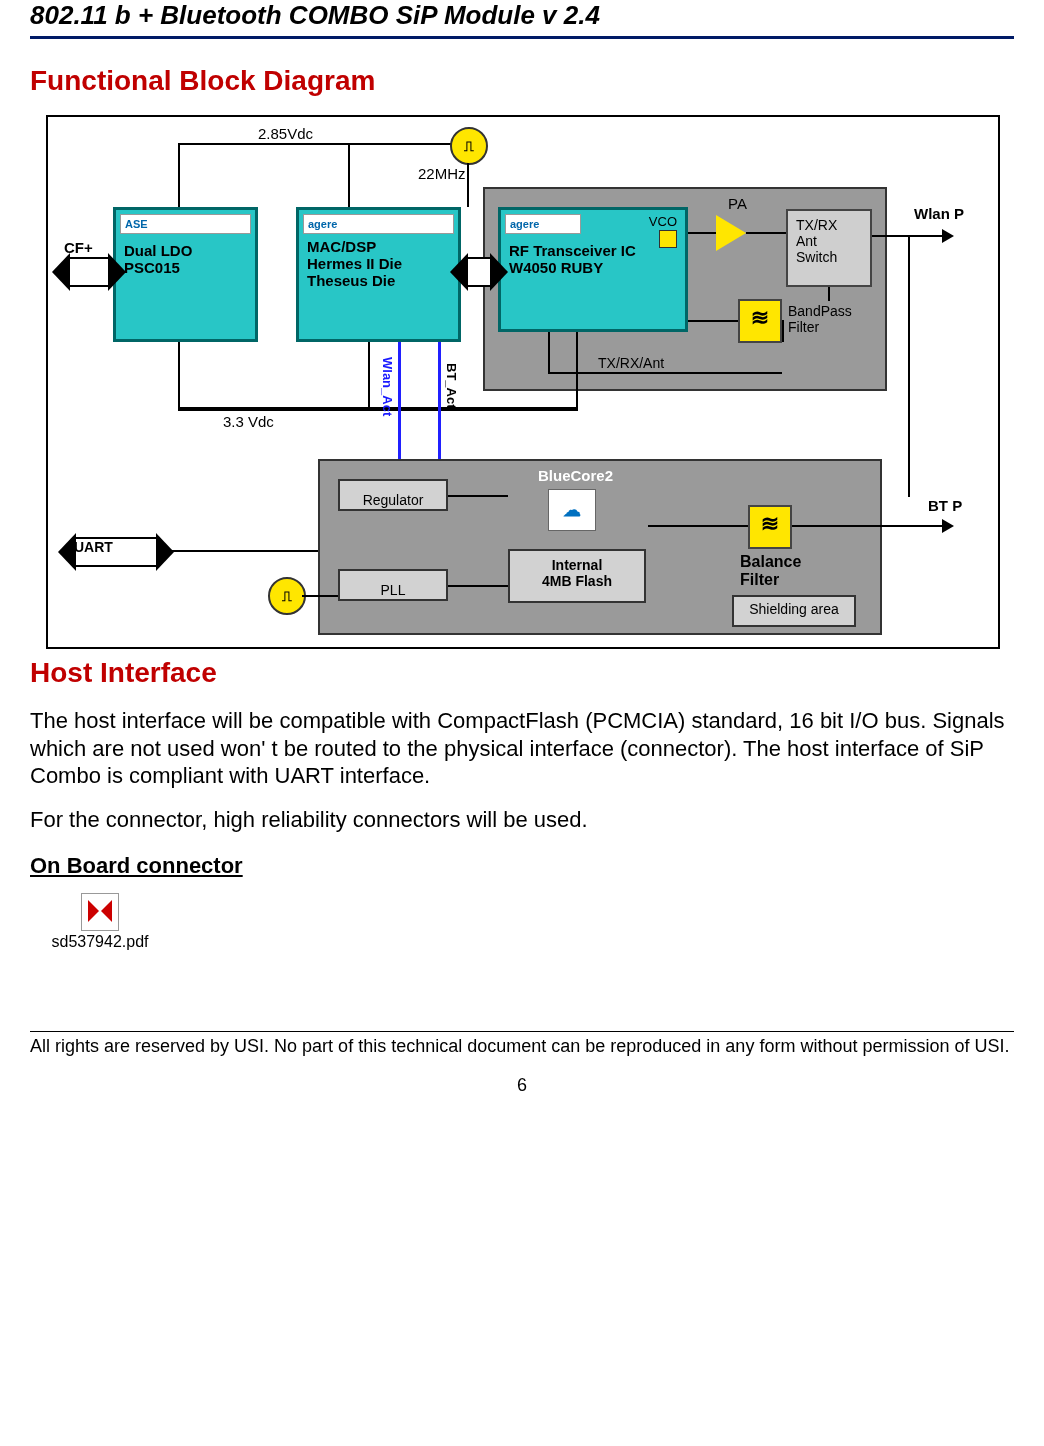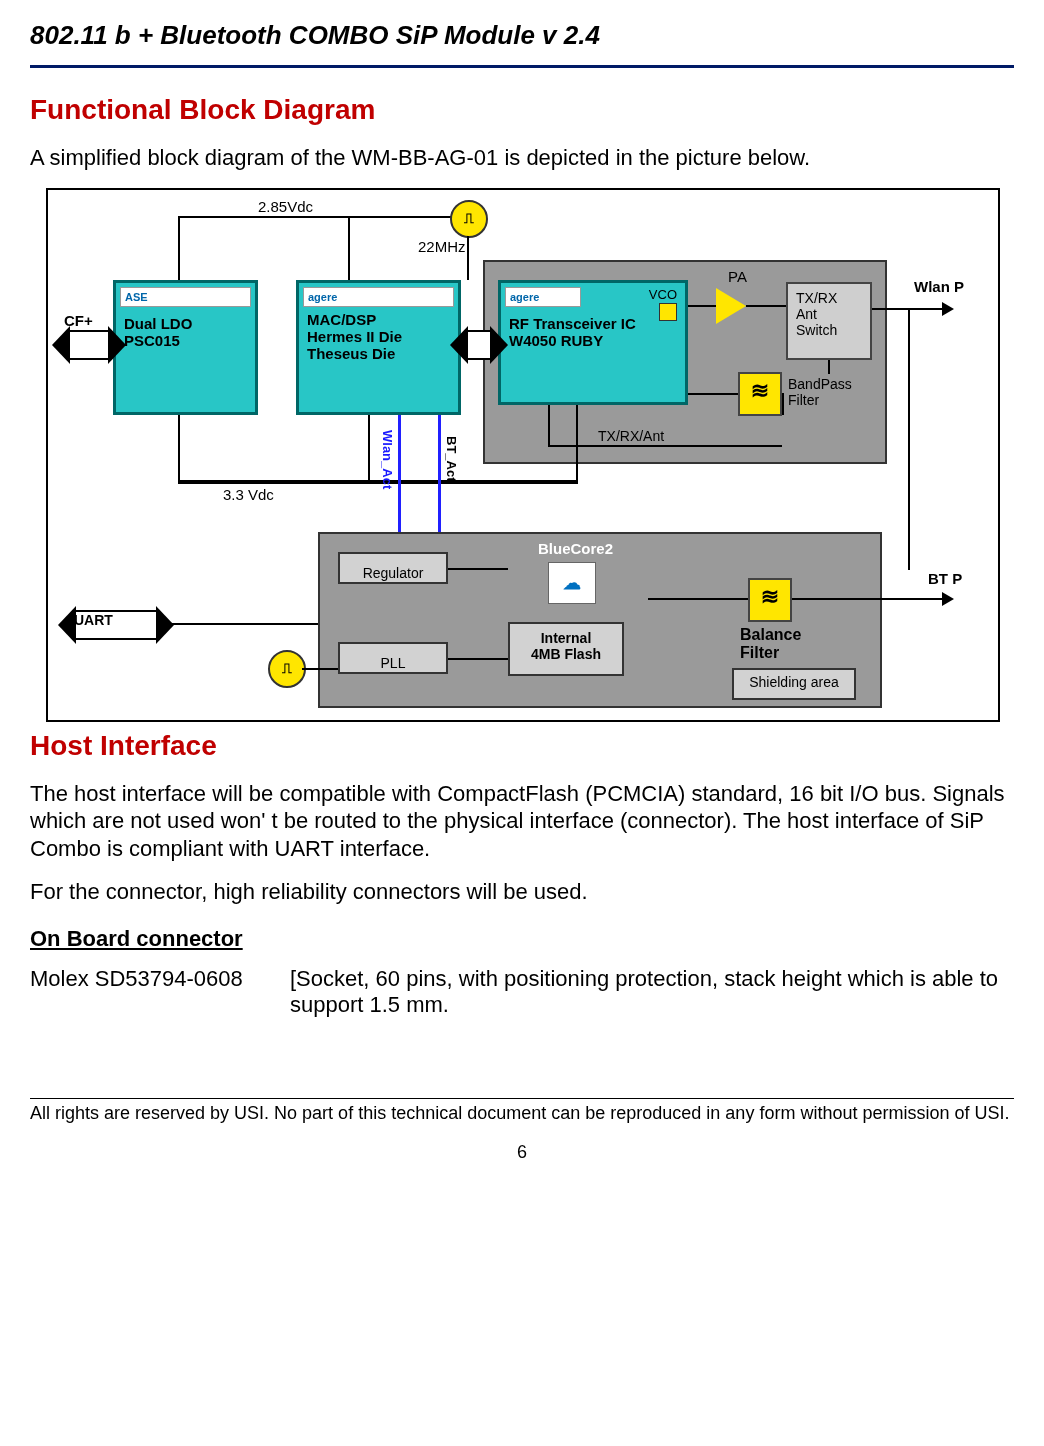--- a/index.html
+++ b/index.html
@@ -12,22 +12,22 @@
   .page {
     width: 1044px;
     padding: 0 30px 20px 30px;
     box-sizing: border-box;
   }
   .doc-title {
     font-size: 26px;
     font-weight: bold;
     font-style: italic;
     border-bottom: 3px solid #001a66;
-    padding-bottom: 14px;
-    margin: 20px 0 18px 0;
+    padding-bottom: 5px;
+    margin: 0 0 18px 0;
   }
   .section-title {
     font-size: 28px;
     font-weight: bold;
     color: #c00000;
     margin: 26px 0 18px 0;
   }
   .body-text {
     font-size: 22px;
     color: #000;
@@ -173,21 +173,20 @@
 </style>
 </head>
 <body>
 
 <div class="page">
 
   <div class="doc-title">802.11 b + Bluetooth COMBO SiP Module v 2.4</div>
 
   <div class="section-title">Functional Block Diagram</div>
 
-  <div class="body-text">A simplified block diagram of the WM-BB-AG-01 is depicted in the picture below.</div>
 
   <div class="diagram">
 
     <div class="d-line" style="left:130px;top:26px;width:290px;height:2px;"></div>
     <div class="d-label" style="left:210px;top:8px;">2.85Vdc</div>
     <div class="d-line" style="left:130px;top:26px;width:2px;height:66px;"></div>
     <div class="d-line" style="left:300px;top:26px;width:2px;height:66px;"></div>
 
     <div class="osc" style="left:402px;top:10px;">⎍</div>
     <div class="d-line" style="left:419px;top:46px;width:2px;height:44px;"></div>
@@ -268,21 +267,21 @@
     <div class="small-grey" style="position:absolute;left:684px;top:478px;width:120px;height:28px;line-height:24px;">Shielding area</div>
 
     <div class="block small-grey" style="left:290px;top:362px;width:110px;height:32px;line-height:26px;">Regulator</div>
     <div class="block small-grey" style="left:290px;top:452px;width:110px;height:32px;line-height:26px;">PLL</div>
 
     <div class="d-label" style="left:490px;top:350px;color:#fff;font-weight:bold;font-size:15px;">BlueCore2</div>
     <div style="position:absolute;left:500px;top:372px;width:46px;height:40px;background:#fff;border:1px solid #666;display:flex;align-items:center;justify-content:center;">
       <span style="color:#0070c0;font-weight:bold;font-size:18px;">☁</span>
     </div>
 
-    <div class="block small-grey" style="left:460px;top:432px;width:116px;height:54px;padding-top:6px;font-weight:bold;">
+    <div class="block small-grey" style="left:460px;top:432px;width:138px;height:54px;padding-top:6px;font-weight:bold;">
       <div>Internal</div>
       <div>4MB Flash</div>
     </div>
 
     <div class="block yellow filter-sym" style="left:700px;top:388px;width:44px;height:44px;text-align:center;padding:4px 0 0 0;"></div>
     <div class="d-label" style="left:692px;top:436px;font-size:16px;font-weight:bold;">
       <div>Balance</div>
       <div>Filter</div>
     </div>
     <div class="d-line" style="left:600px;top:408px;width:100px;height:2px;"></div>
@@ -305,23 +304,23 @@
   </div>
 
   <div class="section-title" style="margin-top:0;">Host Interface</div>
 
   <div class="body-text">The host interface will be compatible with CompactFlash (PCMCIA) standard, 16 bit I/O bus. Signals which are not used won' t be routed to the physical interface (connector). The host interface of SiP Combo is compliant with UART interface.</div>
 
   <div class="body-text">For the connector, high reliability connectors will be used.</div>
 
   <div class="sub-heading">On Board connector</div>
 
-  <div class="connector-row">
-    <div class="connector-name">Molex  SD53794-0608</div>
-    <div class="connector-desc">[Socket, 60 pins, with positioning protection, stack height which is able to support 1.5 mm.</div>
+
+
+  <div class="pdf-attach">
+    <div class="pdf-icon"></div>
+    <span>sd537942.pdf</span>
   </div>
-
-
 
   <div class="footer-rule">All rights are reserved by USI. No part of this technical document can be reproduced in any form without permission of USI.</div>
   <div class="page-num">6</div>
 
 </div>
 
 </body></html>

